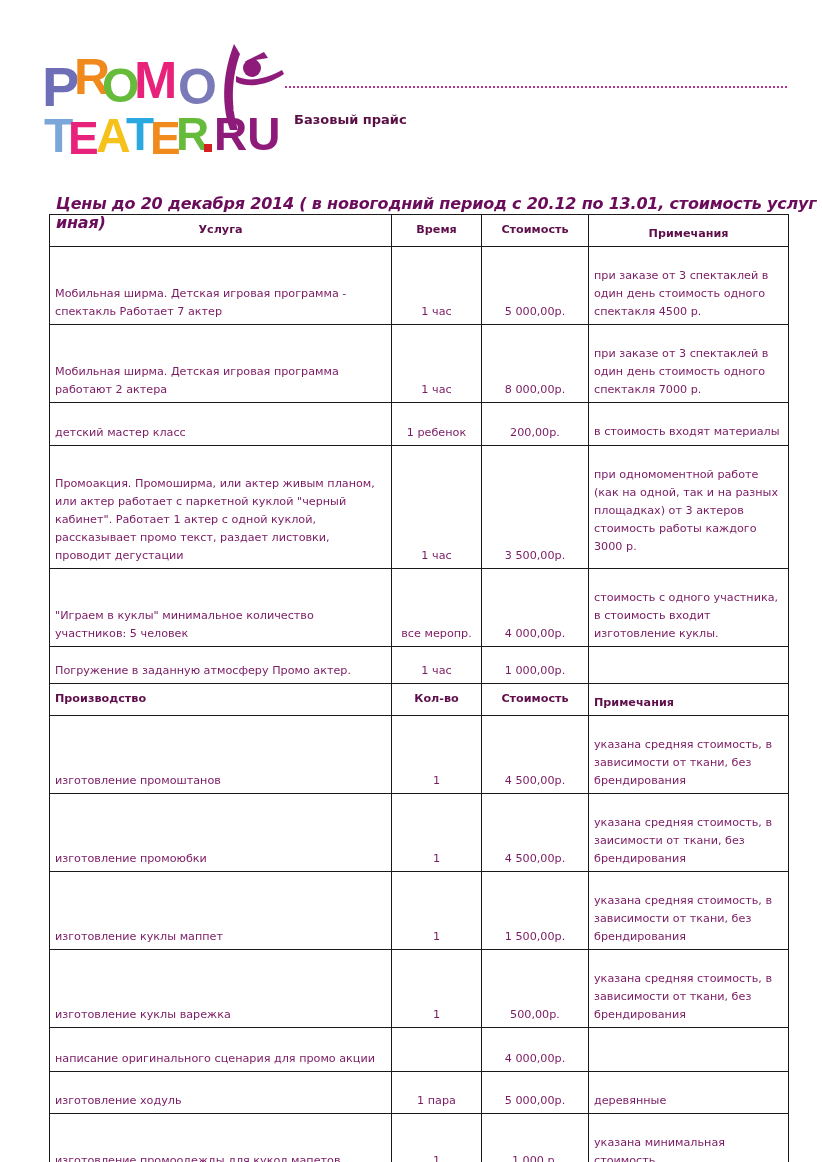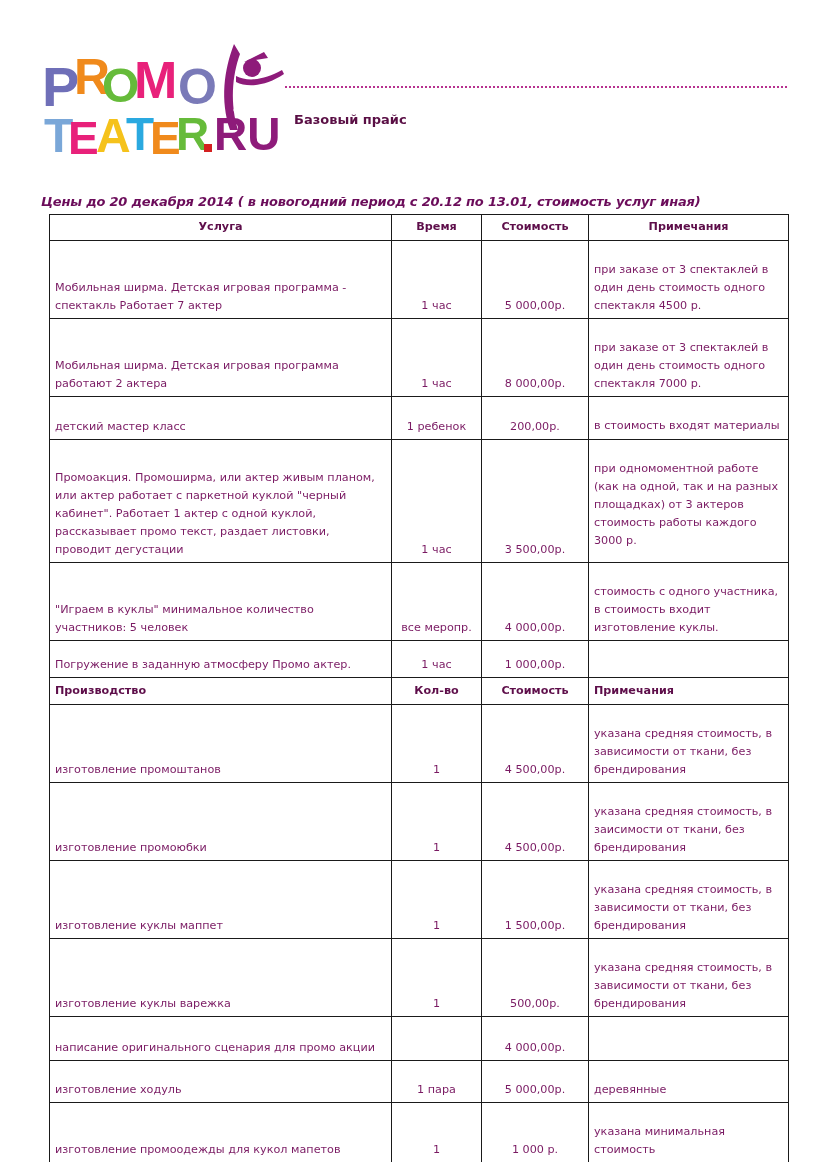--- a/index.html
+++ b/index.html
@@ -3,33 +3,33 @@
 <meta charset="utf-8">
 <style>
   html, body { margin: 0; padding: 0; background: #ffffff; }
   body { width: 822px; height: 1162px; position: relative; overflow: hidden;
          font-family: "DejaVu Sans", sans-serif; color: #6b1553; }
   .logo { position: absolute; left: 38px; top: 40px; width: 250px; height: 122px; }
   .dotline { position: absolute; left: 285px; top: 86px; width: 502px; height: 0;
              border-top: 2px dotted #b7318f; }
   .doc-title { position: absolute; left: 294px; top: 104px; font-size: 13px; font-weight: bold;
                color: #5a0f45; font-family: "DejaVu Sans", sans-serif; margin-top: 8px; }
-  .caption { position: absolute; left: 41px; top: 194px; font-size: 13px; font-style: italic;
+  .caption { position: absolute; left: 56px; top: 194px; font-size: 16px; font-style: italic;
              font-weight: bold; color: #6b0c5a; font-family: "DejaVu Sans", sans-serif; letter-spacing: -0.2px; }
   table.price { position: absolute; left: 49px; top: 214px; width: 739px; border-collapse: collapse;
                 table-layout: fixed; font-size: 11.2px; border-radius: 13px; }
   table.price td { border: 1px solid #1a1a1a; padding: 2px 5px 3px 5px; vertical-align: bottom;
                    line-height: 18px; color: #7a1a63; overflow: hidden; }
   table.price td.c { text-align: center; }
   table.price td.notes { vertical-align: top; padding-top: 20px; }
   table.price tr.hdr td { font-weight: bold; color: #5e0e4a; vertical-align: middle; }
   table.price tr.hdr td.first { text-align: center; }
   table.price tr.hdr2 td.first { text-align: left; }
   table.price tr.hdr2 td.notes { text-align: left; vertical-align: middle; padding-top: 2px; }
-  table.price tr.hdr td.notes { vertical-align: middle; padding-top: 2px; }
+  table.price tr.hdr td.notes { vertical-align: middle; padding-top: 10px; }
 </style>
 </head>
 <body>
 
 <div class="logo">
   <svg width="250" height="122" viewBox="0 0 250 122">
 
     <text x="4" y="66" font-family="Liberation Sans, sans-serif" font-weight="bold" font-size="56" fill="#6f6fb8">P</text>
     <text x="36" y="54" font-family="Liberation Sans, sans-serif" font-weight="bold" font-size="50" fill="#f08a1c">R</text>
     <text x="64" y="62" font-family="Liberation Sans, sans-serif" font-weight="bold" font-size="48" fill="#66bb3a">O</text>

